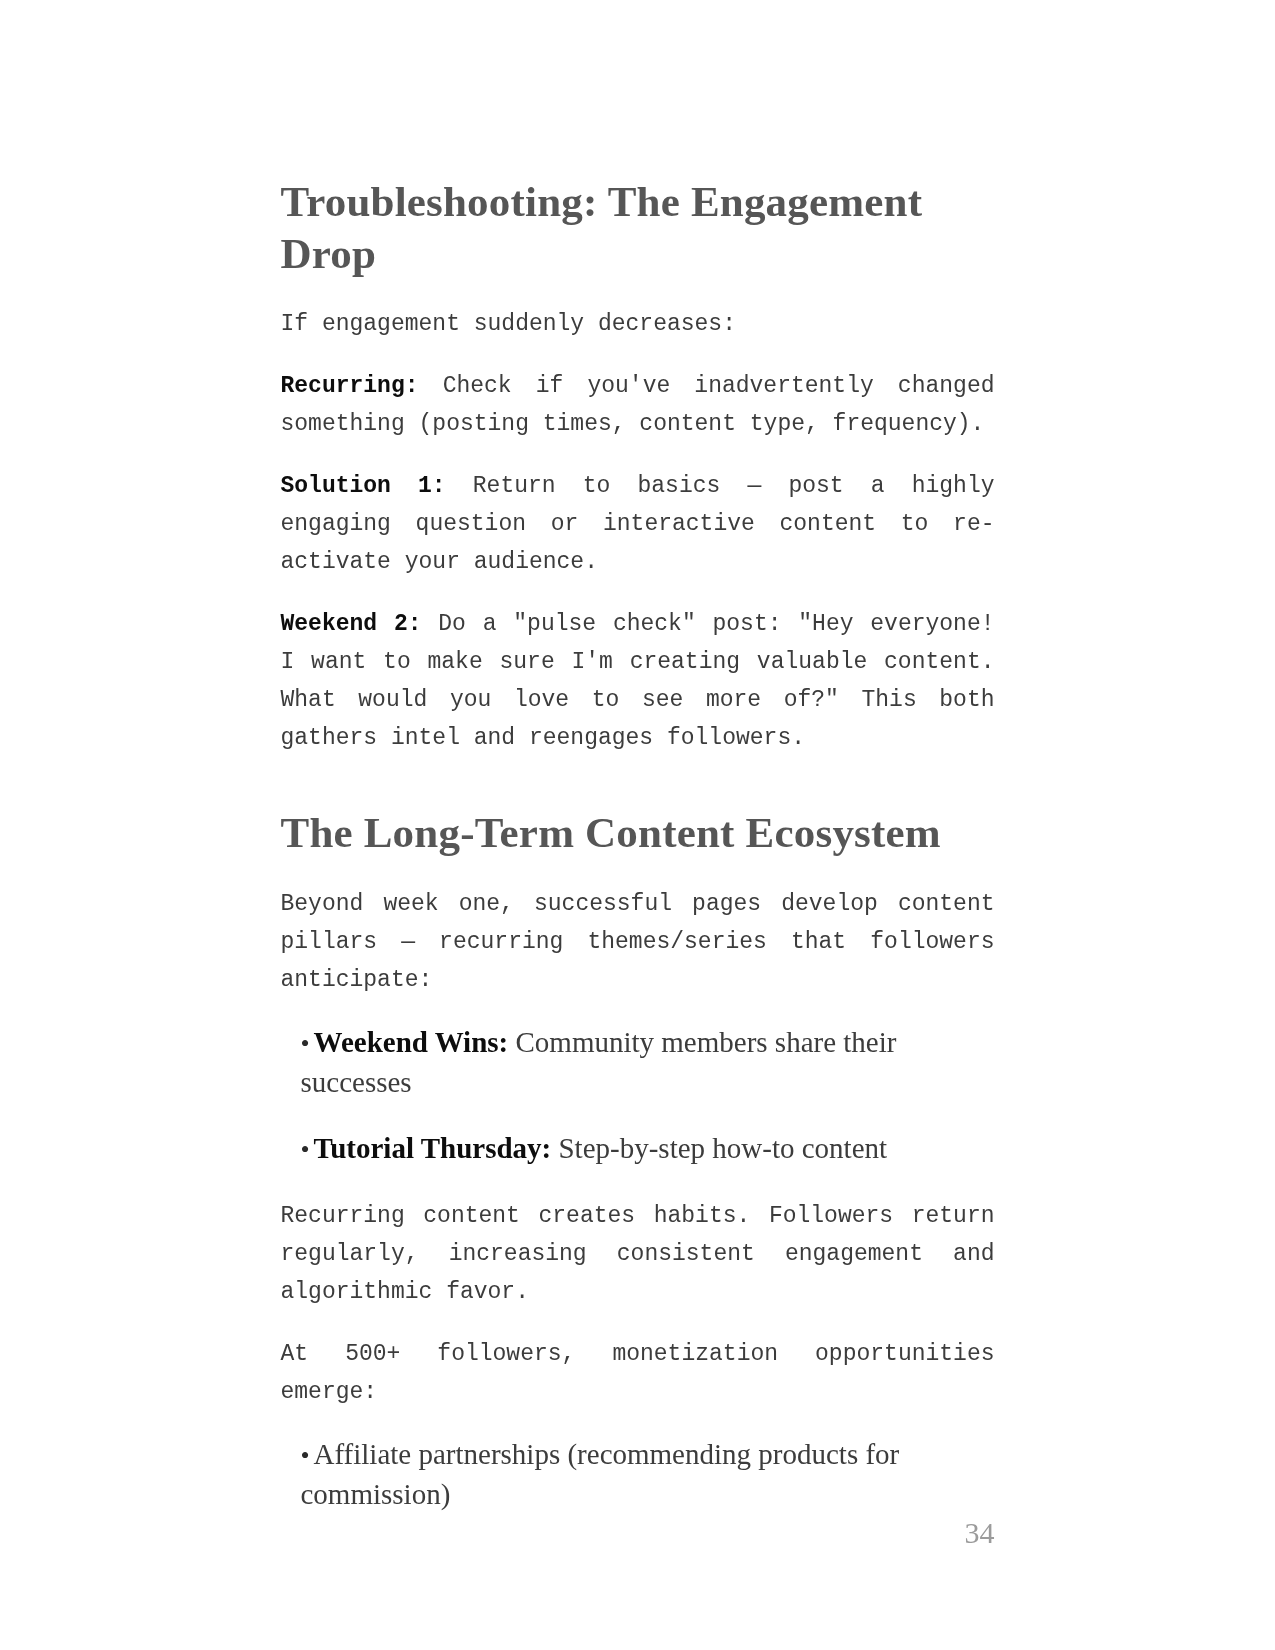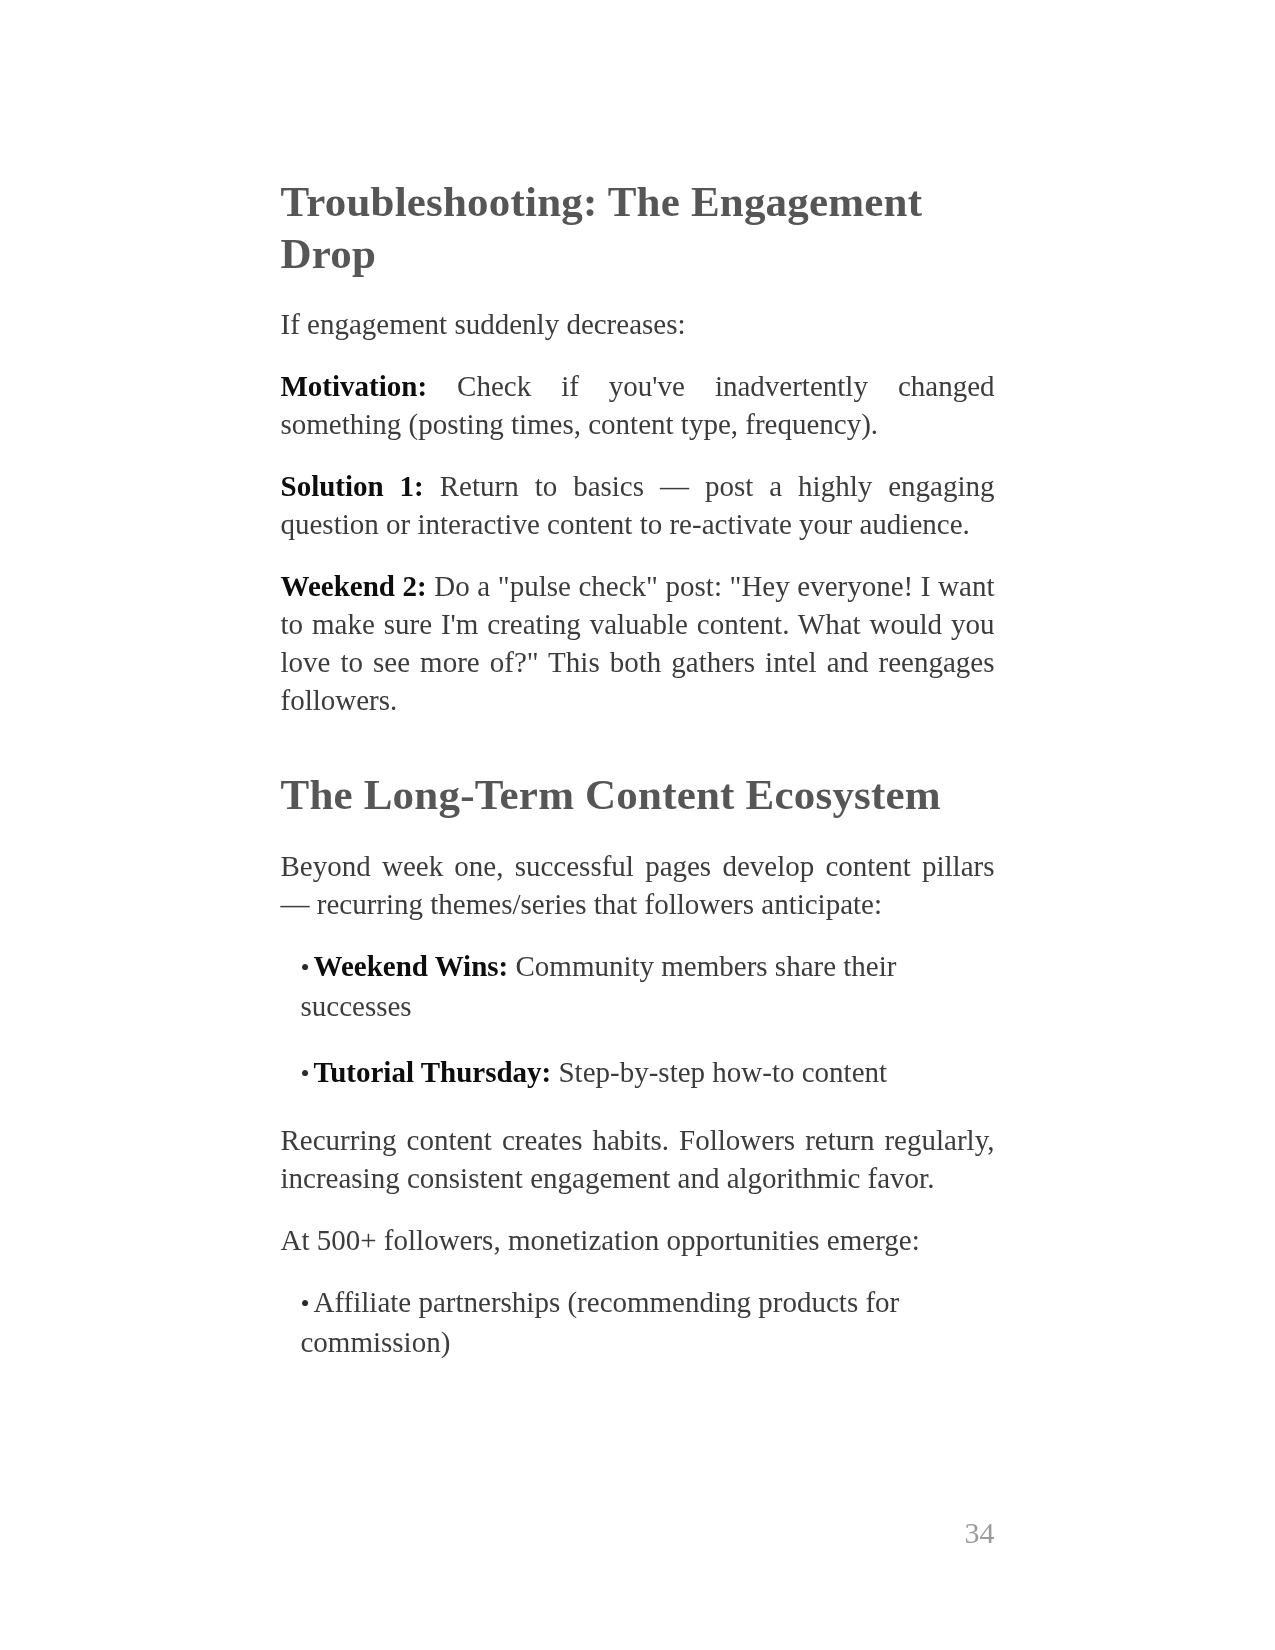--- a/index.html
+++ b/index.html
@@ -24,25 +24,26 @@
     font-family: "Liberation Serif", "DejaVu Serif", serif;
     font-size: 43px;
     line-height: 1.2;
     font-weight: 700;
     color: #565656;
     margin: 50px 0 26px 0;
     letter-spacing: 0.2px;
   }
   h2.first { margin-top: 26px; }
   p {
-    font-size: 29px;
+    font-size: 23px;
     line-height: 38px;
     text-align: justify;
     margin: 0 0 24px 0;
     color: #3c3c3c;
+    font-family: Liberation Mono, monospace;
   }
   strong, .b {
     font-weight: 700;
     color: #0d0d0d;
   }
   ul {
     list-style: none;
     margin: 4px 0 24px 0;
     padding: 0;
   }
@@ -71,21 +72,21 @@
 </head>
 <body>
 
 <div class="page">
   <div class="content">
 
     <h2 class="first">Troubleshooting: The Engagement Drop</h2>
 
     <p>If engagement suddenly decreases:</p>
 
-    <p><strong>Motivation:</strong><span> Check if you've inadvertently changed something (posting times, content type, frequency).</span></p>
+    <p><strong>Recurring:</strong><span> Check if you've inadvertently changed something (posting times, content type, frequency).</span></p>
 
     <p><strong>Solution 1:</strong><span> Return to basics — post a highly engaging question or interactive content to re-activate your audience.</span></p>
 
     <p><strong>Weekend 2:</strong><span> Do a "pulse check" post: "Hey everyone! I want to make sure I'm creating valuable content. What would you love to see more of?" This both gathers intel and reengages followers.</span></p>
 
     <h2>The Long-Term Content Ecosystem</h2>
 
     <p>Beyond week one, successful pages develop content pillars — recurring themes/series that followers anticipate:</p>
 
     <ul>

